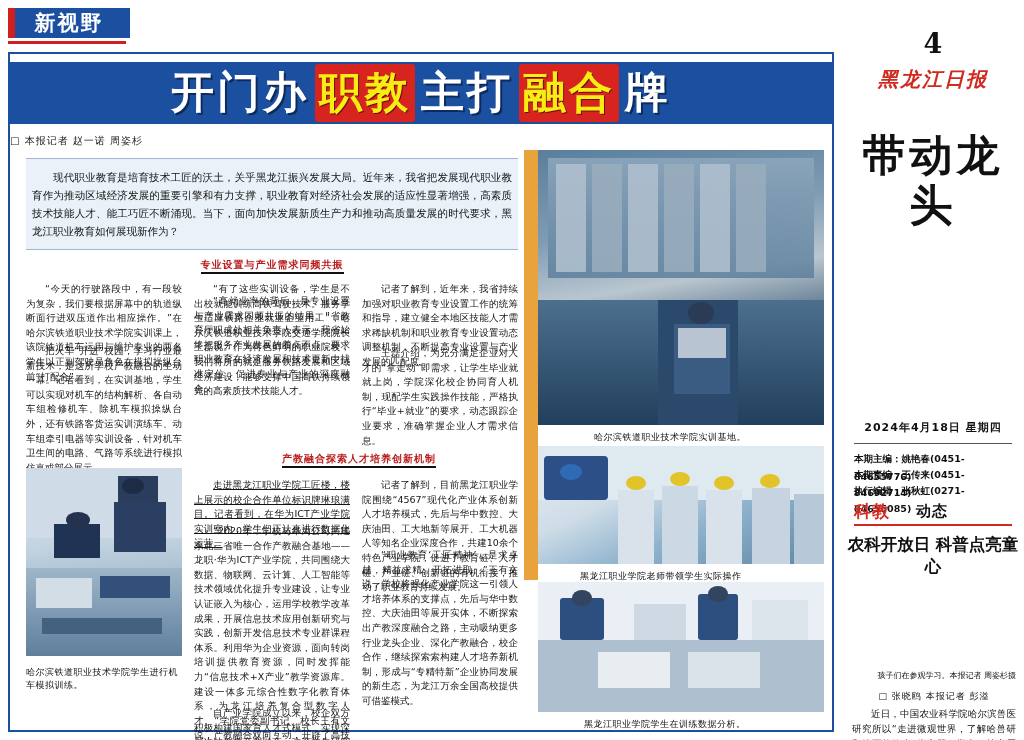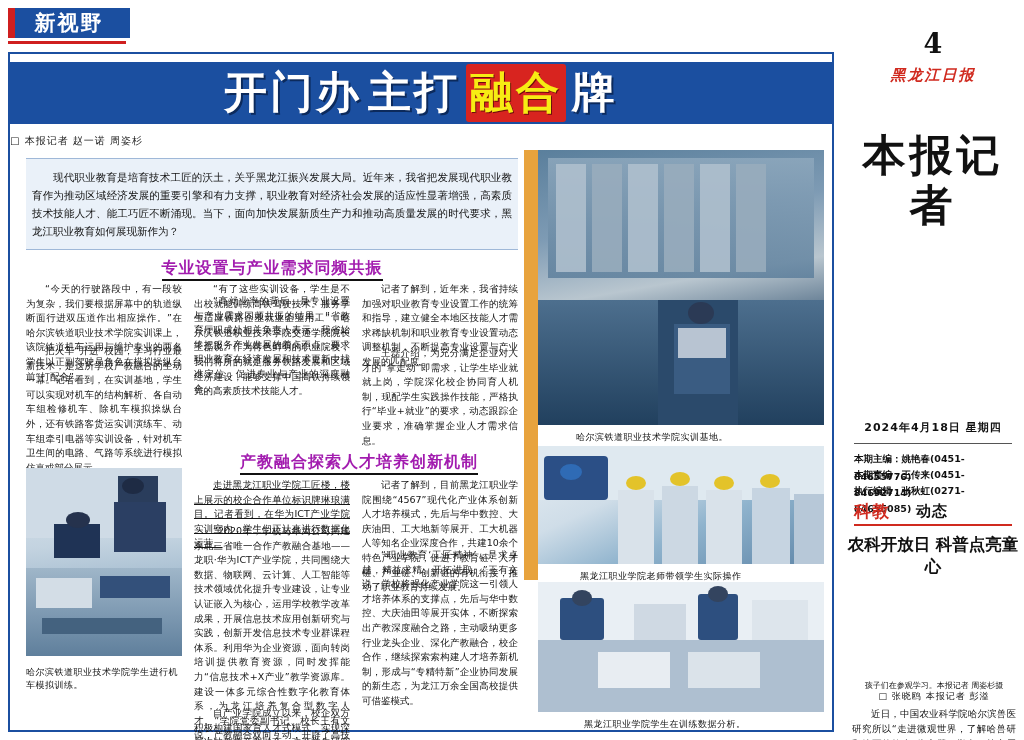--- a/index.html
+++ b/index.html
@@ -51,21 +51,21 @@
   .lede{
     position:absolute;left:26px;top:158px;width:492px;
     font-size:10.5px;line-height:18px;color:#111;text-align:justify;
     text-indent:21px;
     border-top:1px solid #9fb8d8;border-bottom:1px solid #9fb8d8;
     padding:9px 6px 9px 6px;background:#eaf1f9;
     box-sizing:border-box;
   }
 
   .sub-h{
-    position:absolute;font-weight:bold;font-size:16px;color:#a21caf;
+    position:absolute;font-weight:bold;font-size:10px;color:#b91c1c;
     text-align:center;letter-spacing:1px;
   }
   .sub-h .ul{border-bottom:2px solid #111;padding-bottom:2px;}
 
   .col{
     position:absolute;font-size:9.5px;line-height:14.6px;color:#141414;
     text-align:justify;text-indent:19px;
   }
 
   
@@ -81,40 +81,40 @@
 
   
   .blob{position:absolute;border-radius:50%;}
   .rect{position:absolute;}
 
   
   .right{position:absolute;left:842px;top:0;width:182px;height:740px;background:#fff;}
   .divider-v{position:absolute;left:842px;top:0;width:1px;height:740px;background:#b9b9b9;}
 
   .pagenum{position:absolute;left:0;top:28px;width:182px;text-align:center;font-weight:bold;font-size:27px;color:#111;font-family:"DejaVu Serif","Liberation Serif",serif;}
-  .paper-name{position:absolute;left:0;top:66px;width:182px;text-align:center;font-size:15px;color:#d02a1f;font-weight:bold;letter-spacing:2px;font-family:"DejaVu Serif",serif;font-style:italic;}
+  .paper-name{position:absolute;left:0;top:66px;width:182px;text-align:center;font-size:20px;color:#d02a1f;font-weight:bold;letter-spacing:2px;font-family:"DejaVu Serif",serif;font-style:italic;}
 
   .big-title{
     position:absolute;left:0;top:130px;width:182px;text-align:center;
     font-size:43px;font-weight:bold;color:#111;line-height:50px;letter-spacing:4px;
     font-family:"DejaVu Serif","Liberation Serif",serif;
   }
   .date-line{position:absolute;left:0;top:420px;width:182px;text-align:center;font-size:11px;font-weight:bold;color:#111;letter-spacing:1px;}
   .date-rule{position:absolute;left:12px;top:443px;width:158px;height:1px;background:#555;}
 
   .staff{position:absolute;left:12px;width:162px;font-size:9.5px;color:#111;line-height:18px;font-weight:bold;}
 
   .dyn-head{position:absolute;left:12px;top:500px;width:158px;height:22px;}
   .dyn-head .kj{position:absolute;left:0;top:0;font-size:17px;font-weight:bold;color:#d02a1f;letter-spacing:1px;}
   .dyn-head .dt{position:absolute;left:62px;top:2px;font-size:15px;font-weight:bold;color:#111;letter-spacing:1px;}
   .dyn-rule{position:absolute;left:12px;top:524px;width:158px;height:2px;background:#d02a1f;}
 
   .sub-title2{position:absolute;left:4px;top:534px;width:174px;text-align:center;font-size:16.5px;font-weight:bold;color:#111;letter-spacing:0px;}
 
-  .r-cap{position:absolute;left:10px;width:164px;font-size:8px;color:#111;text-align:center;margin-top:10px;}
+  .r-cap{position:absolute;left:10px;width:164px;font-size:8px;color:#111;text-align:right;}
   .r-byline{position:absolute;left:10px;width:164px;font-size:9px;color:#111;text-align:center;letter-spacing:1px;}
   .r-body{position:absolute;left:10px;width:164px;font-size:9.5px;line-height:15px;color:#141414;text-align:justify;text-indent:19px;}
 
   .noselect{user-select:none;}
 </style>
 </head>
 <body>
 
 <div class="page">
 
@@ -124,20 +124,21 @@
       <span class="redbar"></span>
       <span>新视野</span>
     </div>
     <div class="masthead-rule"></div>
 
     <div class="paper-frame"></div>
 
     <div class="headline-band"></div>
     <div class="headline noselect">
       <span class="hl-plain">开门办</span>
+      <span class="hl-red">职教</span>
       <span class="hl-plain">主打</span>
       <span class="hl-red">融合</span>
       <span class="hl-plain">牌</span>
     </div>
 
     <div class="byline">□ 本报记者 赵一诺 周姿杉</div>
 
     <div class="lede">现代职业教育是培育技术工匠的沃土，关乎黑龙江振兴发展大局。近年来，我省把发展现代职业教育作为推动区域经济发展的重要引擎和有力支撑，职业教育对经济社会发展的适应性显著增强，高素质技术技能人才、能工巧匠不断涌现。当下，面向加快发展新质生产力和推动高质量发展的时代要求，黑龙江职业教育如何展现新作为？</div>
 
     <div class="sub-h" style="left:26px;top:258px;width:492px;">
@@ -173,21 +174,21 @@
       <div class="rect" style="left:90px;top:14px;width:30px;height:108px;background:#aebfcd;opacity:.9;"></div>
       <div class="rect" style="left:126px;top:14px;width:30px;height:108px;background:#98acbc;opacity:.9;"></div>
       <div class="rect" style="left:162px;top:14px;width:30px;height:108px;background:#aebfcd;opacity:.9;"></div>
       <div class="rect" style="left:198px;top:14px;width:30px;height:108px;background:#98acbc;opacity:.9;"></div>
       <div class="rect" style="left:0;top:150px;width:286px;height:125px;background:linear-gradient(180deg,#4d6f8e,#21405e);"></div>
       <div class="rect" style="left:120px;top:150px;width:80px;height:125px;background:#2b4a6b;"></div>
       <div class="blob" style="left:150px;top:152px;width:26px;height:22px;background:#2b3a55;"></div>
       <div class="rect" style="left:136px;top:174px;width:56px;height:70px;background:#3a5c82;"></div>
       <div class="rect" style="left:140px;top:178px;width:48px;height:30px;background:#d8dfe6;opacity:.8;"></div>
     </div>
-    <div class="cap" style="left:576px;top:431px;text-align:center;">哈尔滨铁道职业技术学院实训基地。</div>
+    <div class="cap" style="left:594px;top:431px;text-align:center;">哈尔滨铁道职业技术学院实训基地。</div>
 
     <div class="photo ph-grad-2" style="left:538px;top:446px;width:286px;height:118px;">
       <div class="rect" style="left:0;top:0;width:286px;height:54px;background:#dfe9f0;"></div>
       <div class="rect" style="left:6px;top:10px;width:64px;height:44px;background:#2b4f86;border-radius:4px;"></div>
       <div class="blob" style="left:22px;top:18px;width:22px;height:16px;background:#2f6bb5;"></div>
       <div class="blob" style="left:88px;top:30px;width:20px;height:14px;background:#e3c32a;"></div>
       <div class="rect" style="left:80px;top:44px;width:36px;height:74px;background:#d9e2ea;"></div>
       <div class="blob" style="left:132px;top:26px;width:20px;height:14px;background:#e3c32a;"></div>
       <div class="rect" style="left:124px;top:40px;width:36px;height:78px;background:#ccd8e3;"></div>
       <div class="blob" style="left:176px;top:30px;width:20px;height:14px;background:#e3c32a;"></div>
@@ -229,21 +230,21 @@
   </div>
 
   <div class="divider-v"></div>
 
   <div class="right">
 
     <div class="pagenum">4</div>
     <div class="paper-name">黑龙江日报</div>
 
     <div class="big-title">
-      <span>本报记者</span>
+      <span>带动龙头</span>
     </div>
 
     <div class="date-line">2024年4月18日 星期四</div>
     <div class="date-rule"></div>
 
     <div class="staff" style="top:450px;">本期主编：姚艳春(0451-84655776)</div>
     <div class="staff" style="top:466px;">本期责编：王传来(0451-84692714)</div>
     <div class="staff" style="top:482px;">执行编辑：张秋虹(0271-84655085)</div>
 
     <div class="dyn-head">

